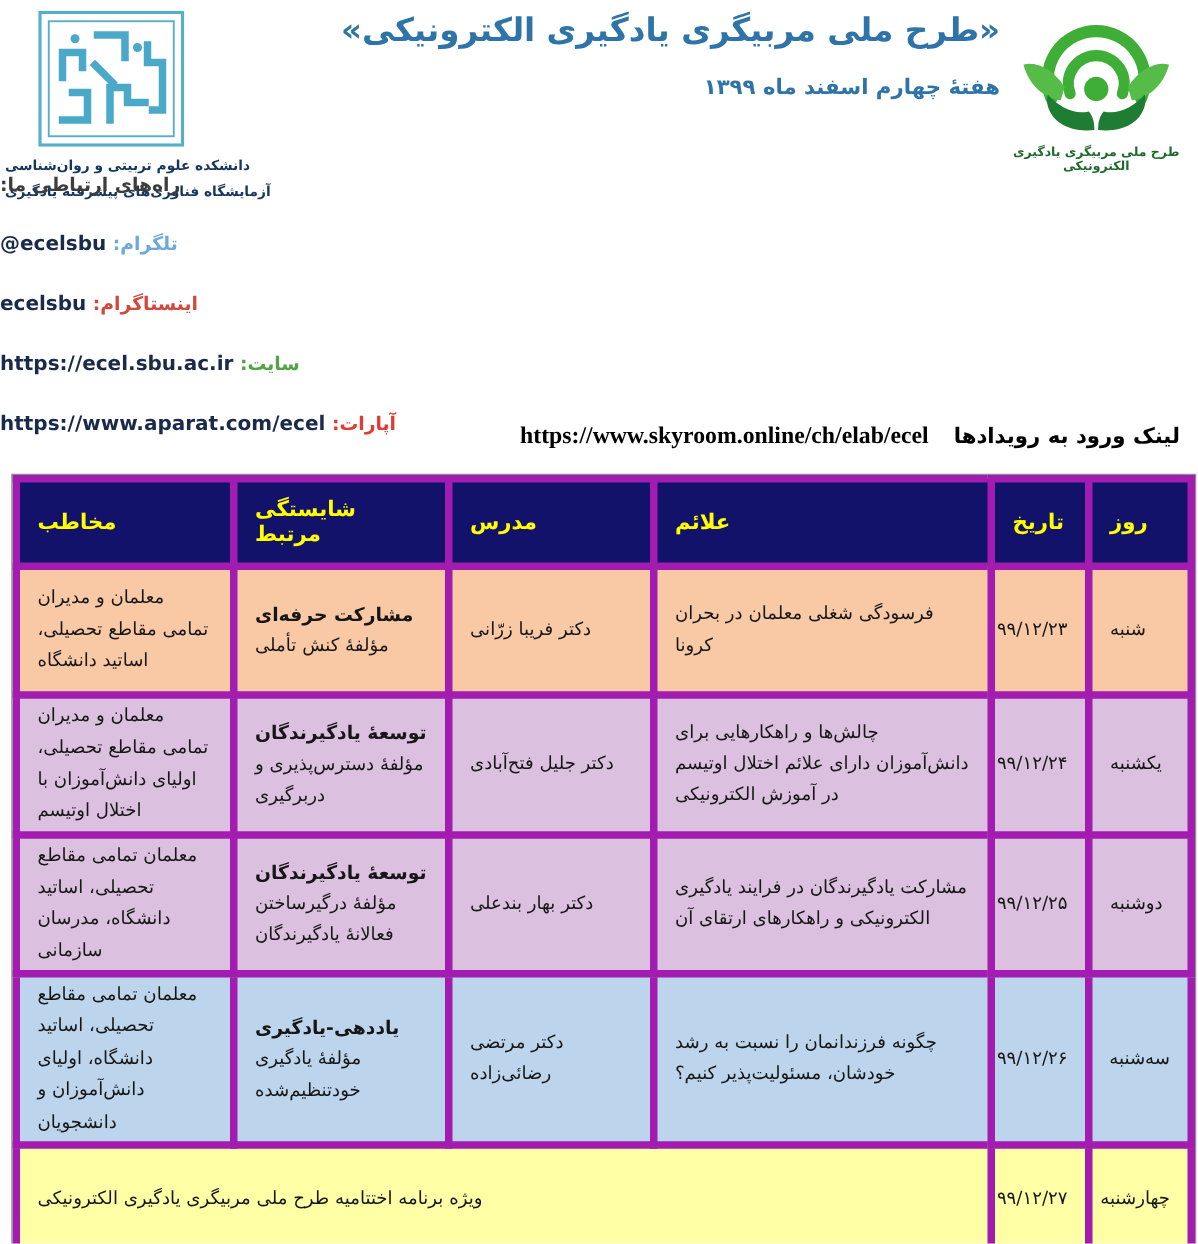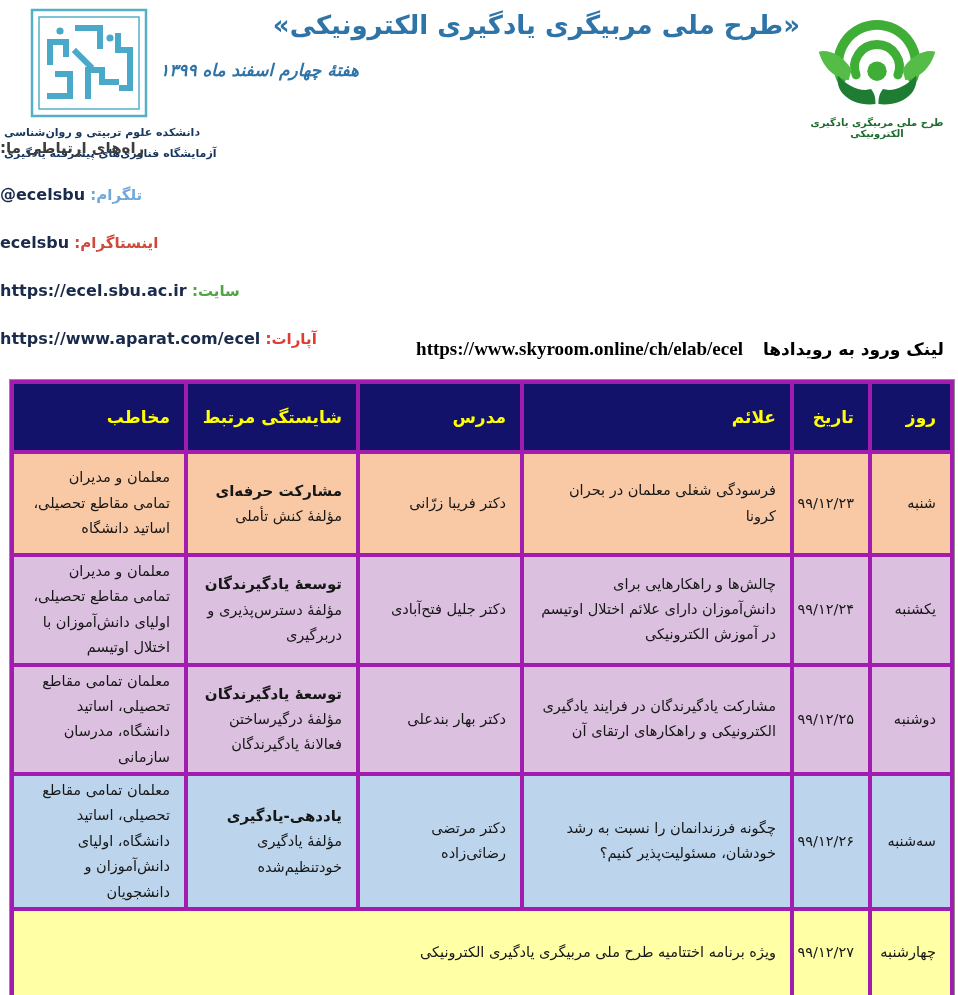--- a/index.html
+++ b/index.html
@@ -12,22 +12,22 @@
   .poster { position: relative; width: 958px; height: 995px; background: #fff; overflow: hidden; }
 
   
   .main-title {
     position: absolute; top: 10px; left: 160px; width: 640px;
     direction: rtl;
     font-size: 26px; font-weight: bold; color: #2e74a8;
   }
   .main-subtitle {
     position: absolute; top: 60px; left: 160px; width: 640px;
-    text-align: left; direction: rtl;
-    font-size: 17px; font-weight: bold; color: #2e74a8; font-style: italic;
+    text-align: right; direction: rtl;
+    font-size: 17px; font-weight: bold; color: #2e74a8;
   }
 
   .sbu-logo { position: absolute; top: 8px; left: 30px; width: 118px; height: 110px; }
   .sbu-caption {
     position: absolute; top: 122px; left: 4px; width: 236px;
     text-align: left; direction: rtl;
     font-size: 11px; font-weight: bold; color: #17365d; line-height: 1.95;
   }
 
   .ecel-logo { position: absolute; top: 4px; right: 4px; width: 154px; text-align: center; }
@@ -61,21 +61,21 @@
     font-size: 19px; font-weight: bold; color: #000;
   }
 
   
   .schedule-table {
     position: absolute; top: 380px; left: 10px; width: 940px;
     border-collapse: collapse; direction: rtl; table-layout: fixed;
     outline: 1px solid #8f8f8f;
   }
   .schedule-table th, .schedule-table td {
-    border: 4px solid #a21caf; text-align: right; vertical-align: middle; padding: 2px 14px;
+    border: 6px solid #a21caf; text-align: left; vertical-align: middle; padding: 2px 14px;
   }
   .schedule-table th {
     background: #12126b; color: #ffff00;
     font-size: 17px; font-weight: bold; height: 70px;
   }
   .schedule-table td { font-size: 14.5px; color: #161616; line-height: 1.75; }
   .row-sat td { background: #f9c9a6; height: 103px; }
   .row-sun td { background: #dcc0e0; height: 104px; }
   .row-mon td { background: #dcc0e0; height: 103px; }
   .row-tue td { background: #bdd5ec; height: 121px; }

